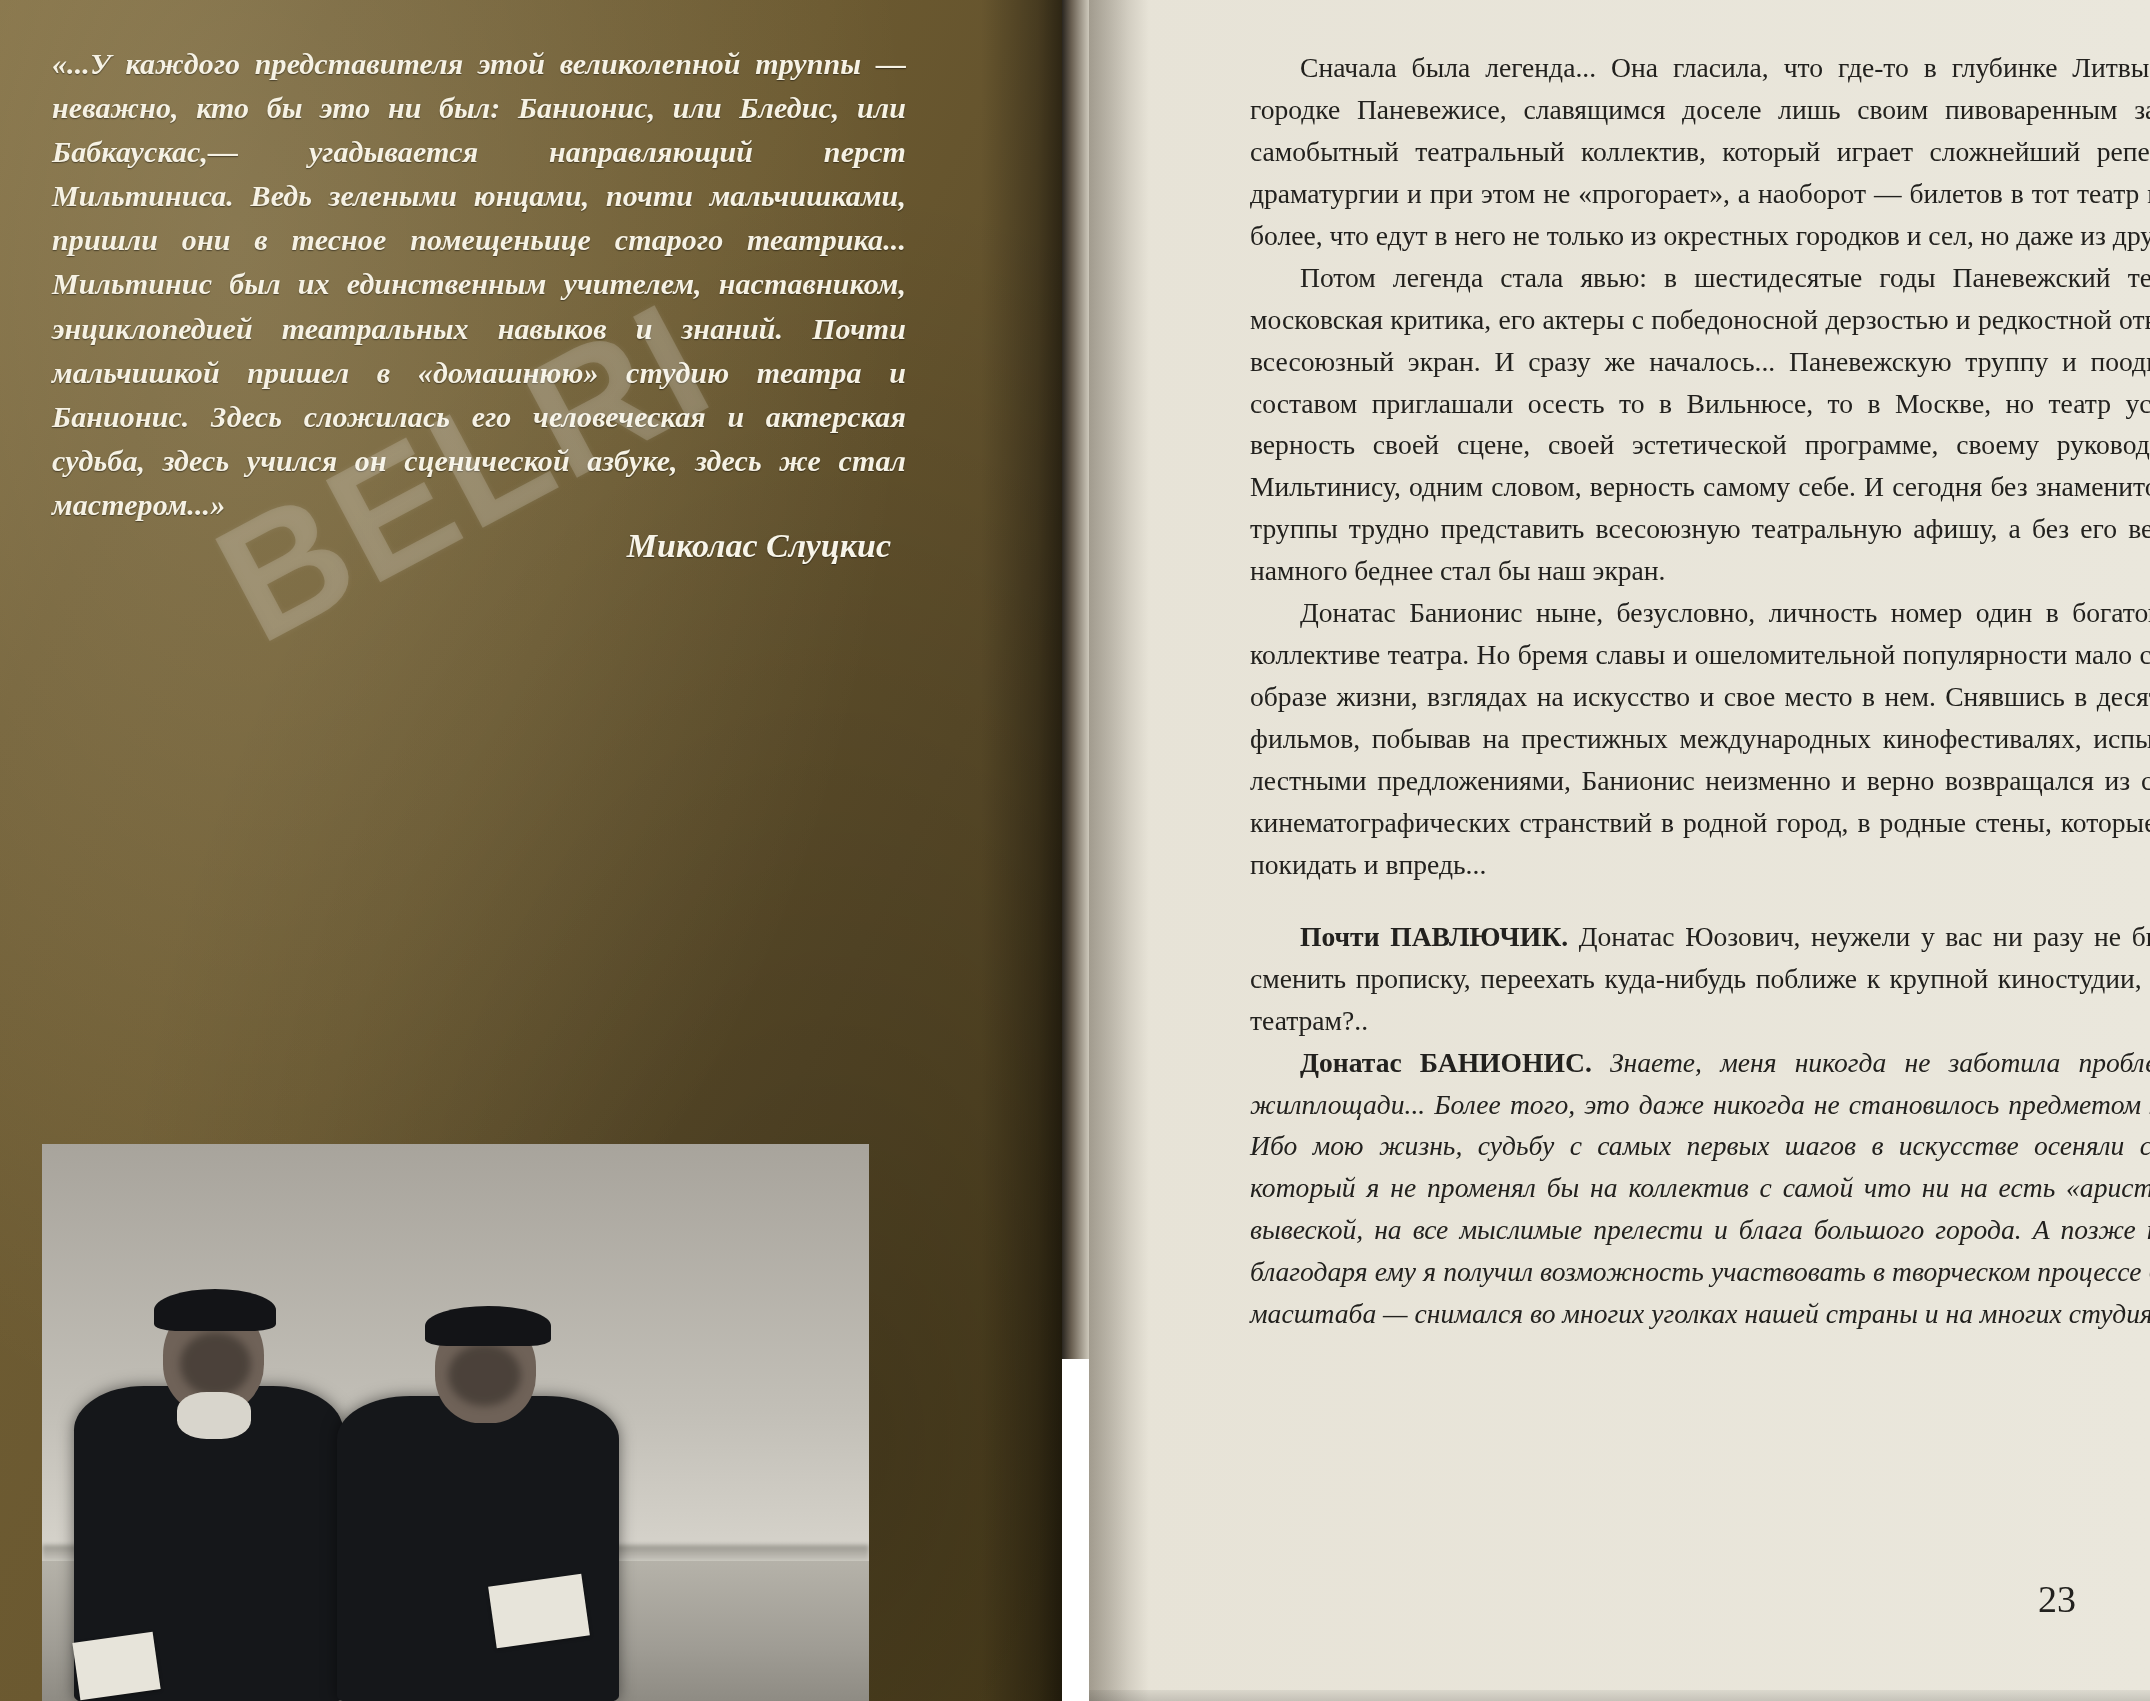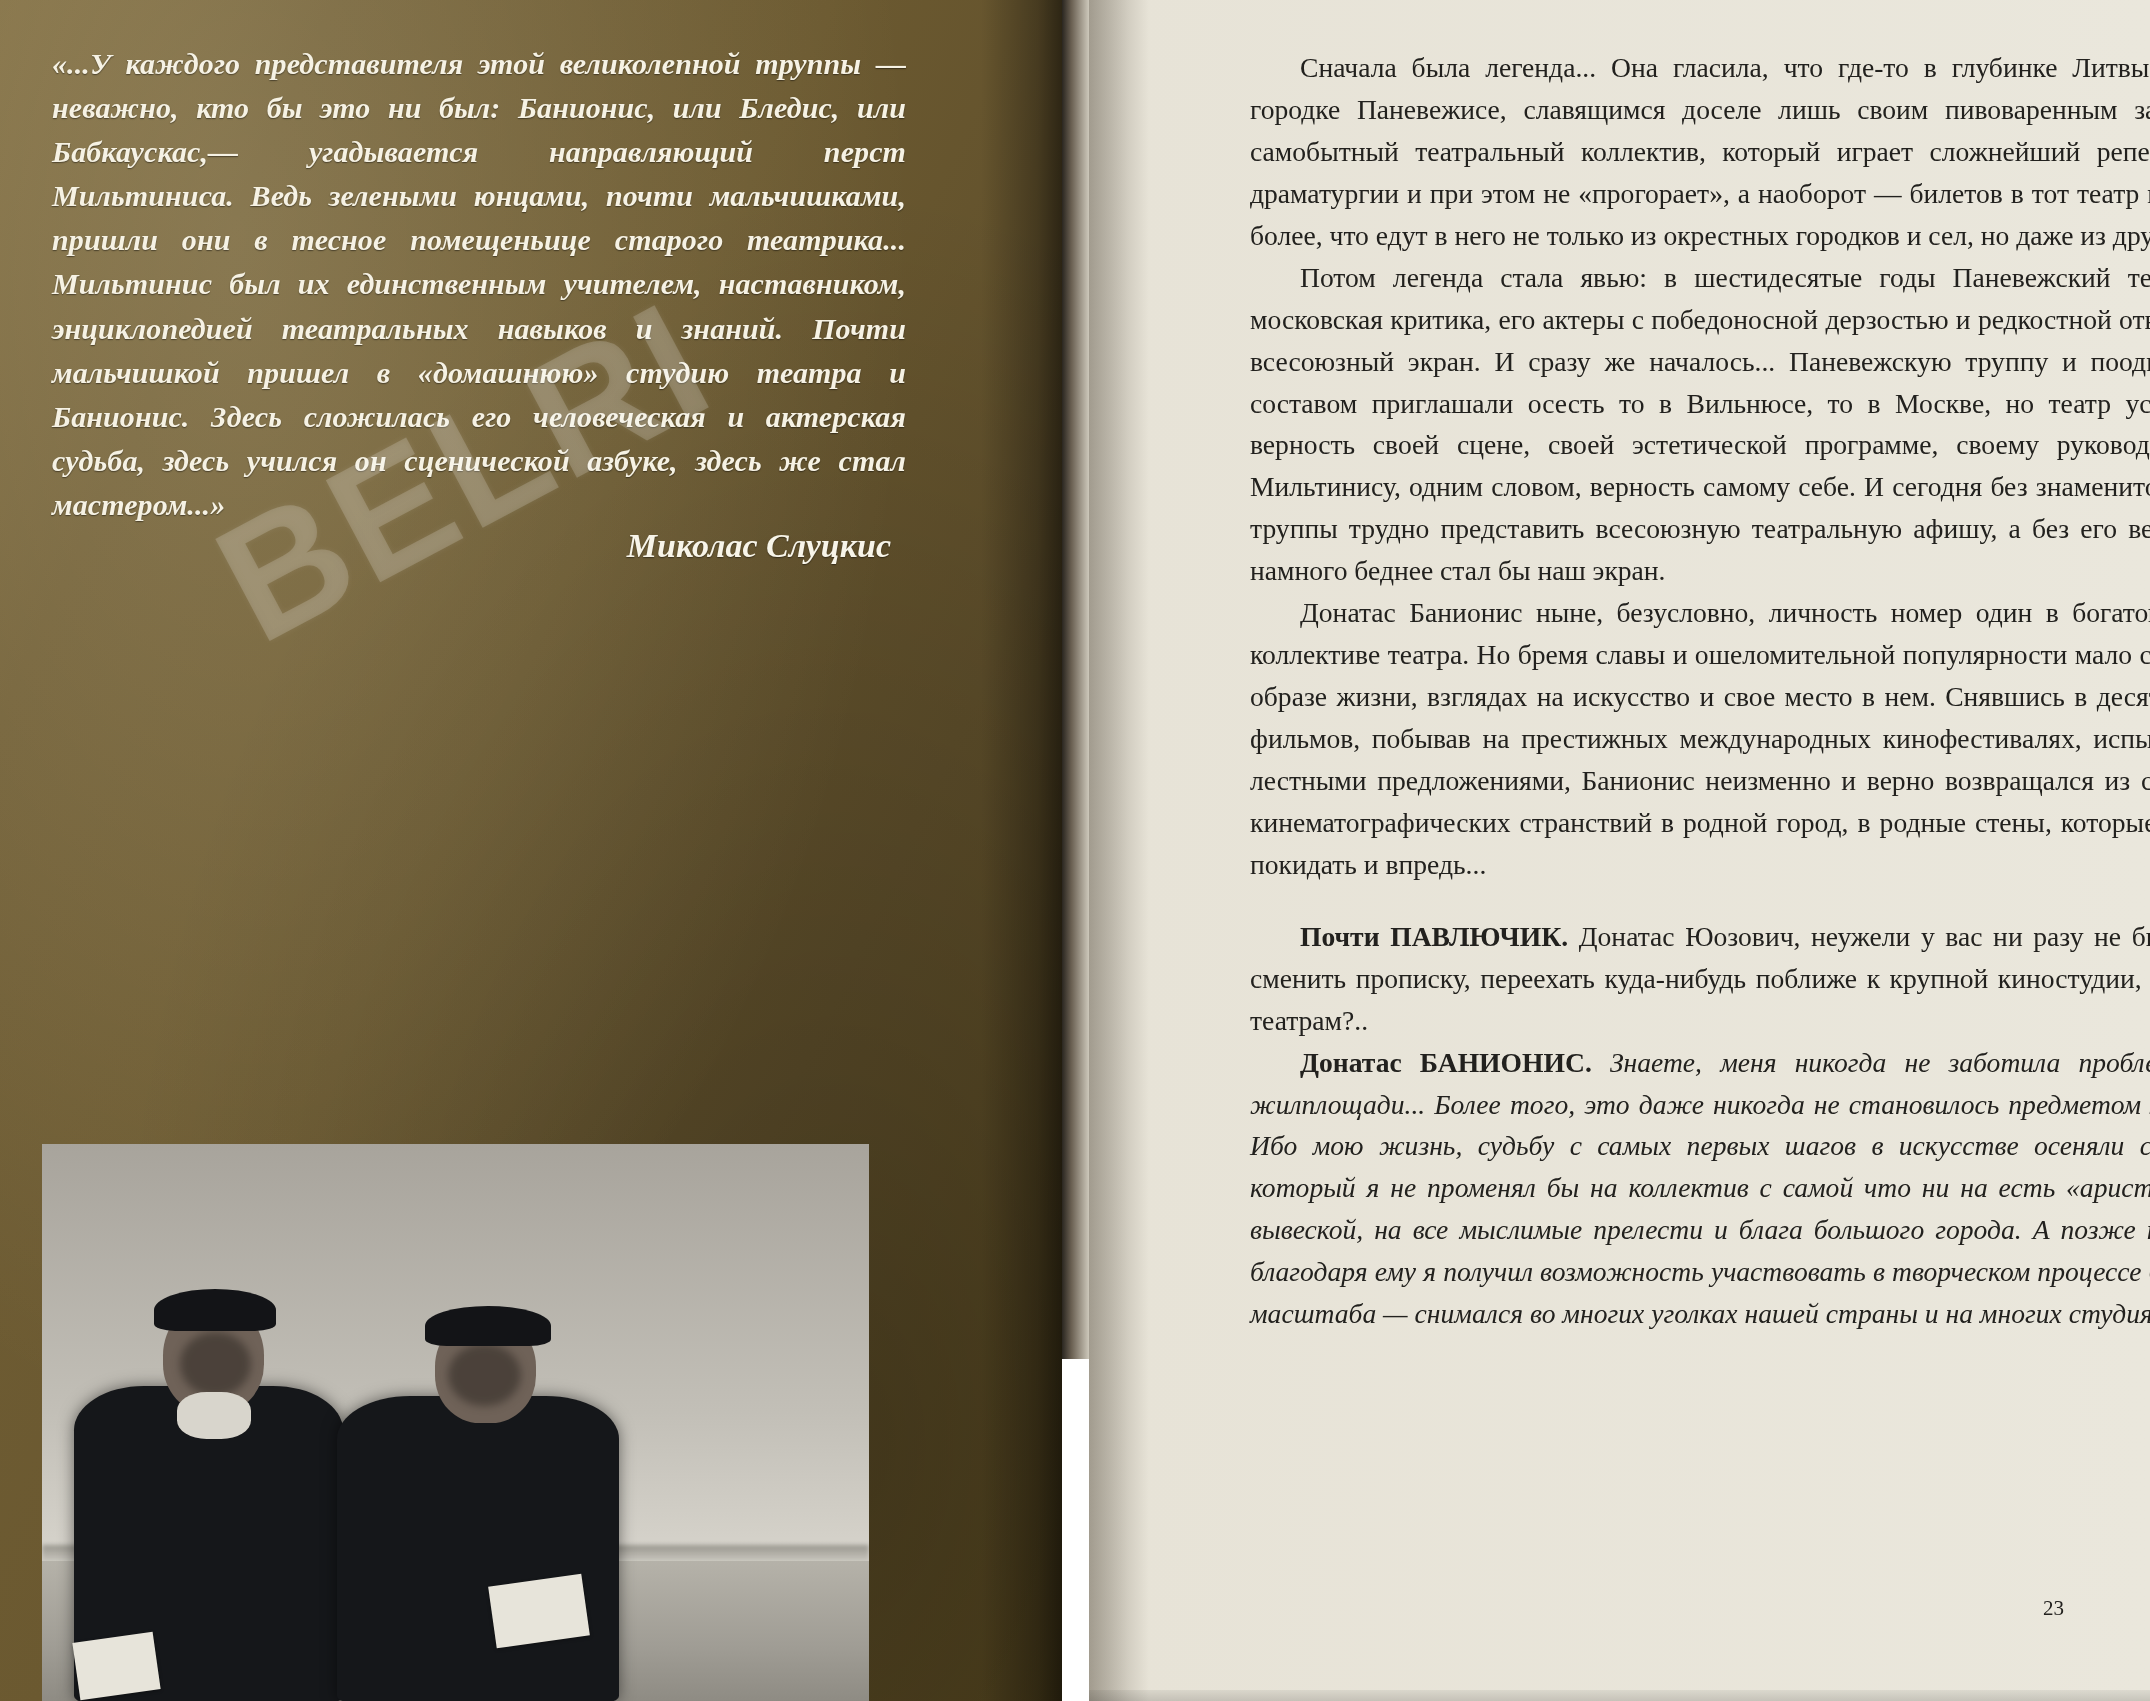--- a/index.html
+++ b/index.html
@@ -195,24 +195,24 @@
   .body-p + .body-p { margin-top: 0; }
   .dialog-gap { height: 30px; }
   .speaker-name {
     font-weight: 700;
   }
   .body-p.italic {
     font-style: italic;
   }
   .page-number {
     position: absolute;
-    right: 87px;
+    right: 75px;
     bottom: 81px;
     font-family: "Liberation Serif", serif;
-    font-size: 21px;
+    font-size: 38px;
     color: #22211e;
   }
   .right-edge-shadow {
     position: absolute;
     top: 0; left: 0;
     width: 60px; height: 100%;
     background: linear-gradient(to right, rgba(60,50,35,0.35), rgba(60,50,35,0));
   }
   .bottom-strip {
     position: absolute;

